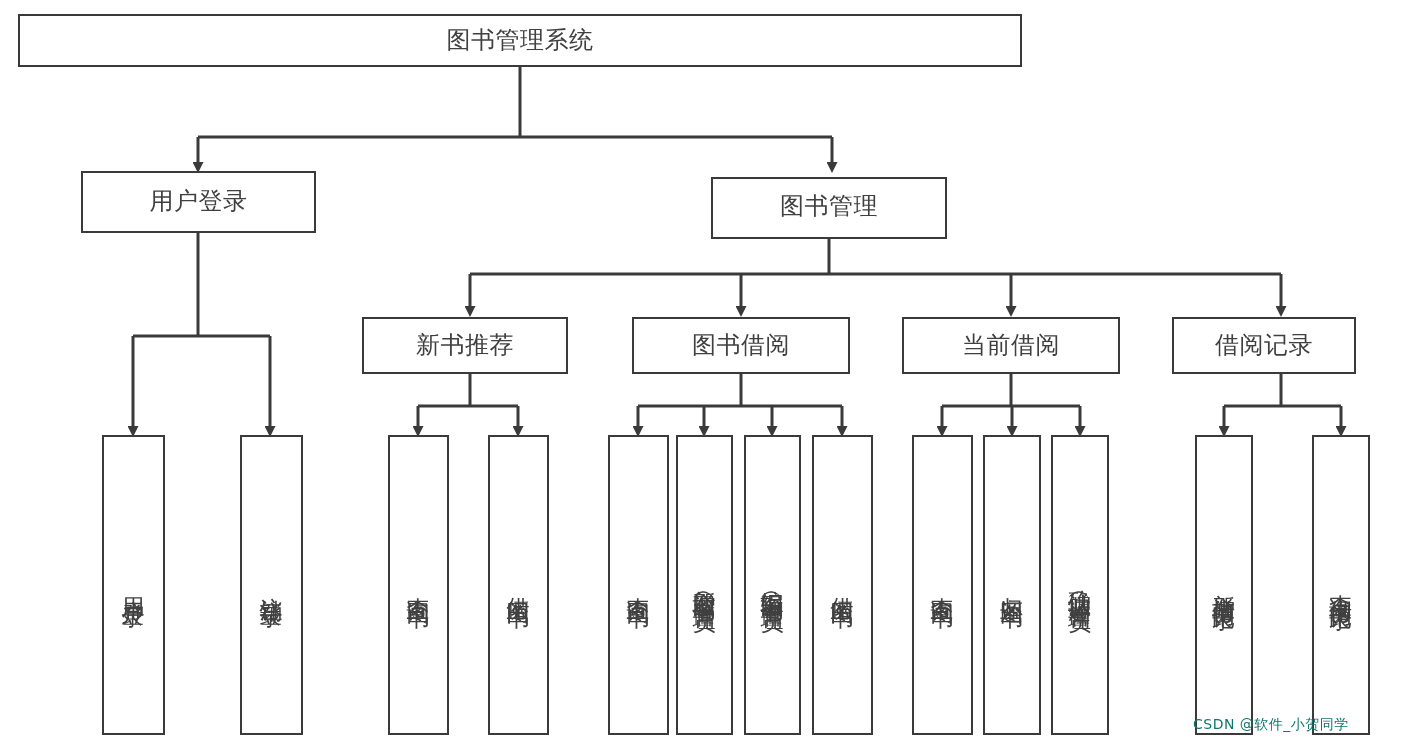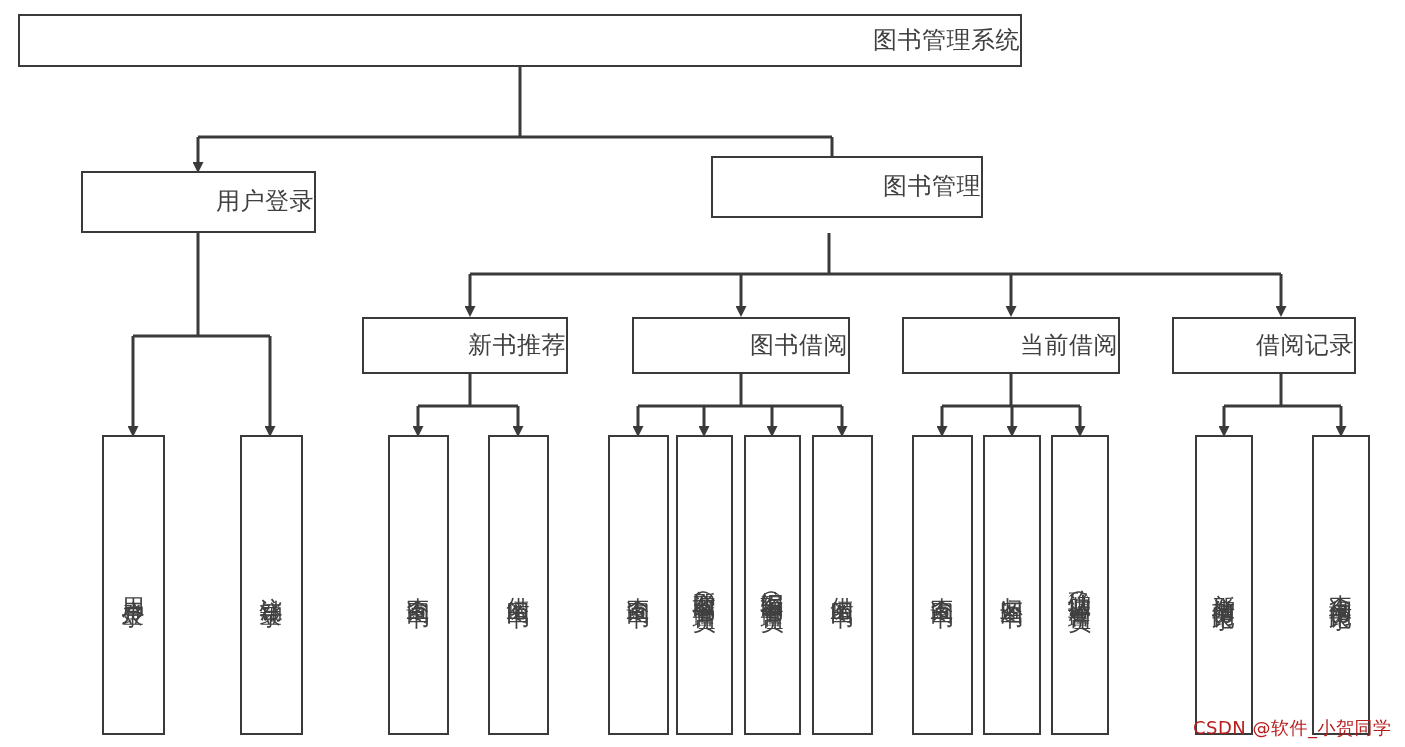--- a/index.html
+++ b/index.html
@@ -25,21 +25,21 @@
     height: 747px;
     pointer-events: none;
   }
   .node {
     position: absolute;
     box-sizing: border-box;
     background: #ffffff;
     border: 2px solid #3a3a3a;
     display: flex;
     align-items: center;
-    justify-content: flex-end;
+    justify-content: center;
     color: #3f3f3f;
   }
   .node .label {
     color: #404040;
     line-height: 1.08;
     text-align: center;
     white-space: nowrap;
   }
   
   .node.horiz .label {
@@ -59,22 +59,22 @@
     writing-mode: vertical-rl;
     text-orientation: upright;
     font-size: 23px;
     line-height: 1.05;
     letter-spacing: 3px;
     white-space: nowrap;
     max-height: 100%;
   }
   .watermark {
     position: absolute;
-    color: #b91c1c;
-    font-size: 18px;
+    color: #0f766e;
+    font-size: 14px;
     white-space: nowrap;
     letter-spacing: 0.5px;
   }
 </style>
 </head>
 <body>
 
 <div id="canvas">
 
   <svg class="wires" viewBox="0 0 1405 747">
@@ -128,21 +128,21 @@
   </svg>
 
   <div class="node horiz root" style="left:18px; top:14px; width:1004px; height:53px;">
     <span class="label">图书管理系统</span>
   </div>
 
   <div class="node horiz" style="left:81px; top:171px; width:235px; height:62px;">
     <span class="label">用户登录</span>
   </div>
 
-  <div class="node horiz" style="left:711px; top:156px; width:272px; height:62px;">
+  <div class="node horiz" style="left:711px; top:177px; width:236px; height:62px;font-family:Liberation Mono, monospace;">
     <span class="label">图书管理</span>
   </div>
 
   <div class="node horiz" style="left:362px; top:317px; width:206px; height:57px;">
     <span class="label">新书推荐</span>
   </div>
 
   <div class="node horiz" style="left:902px; top:317px; width:218px; height:57px;">
     <span class="label">当前借阅</span>
   </div>

